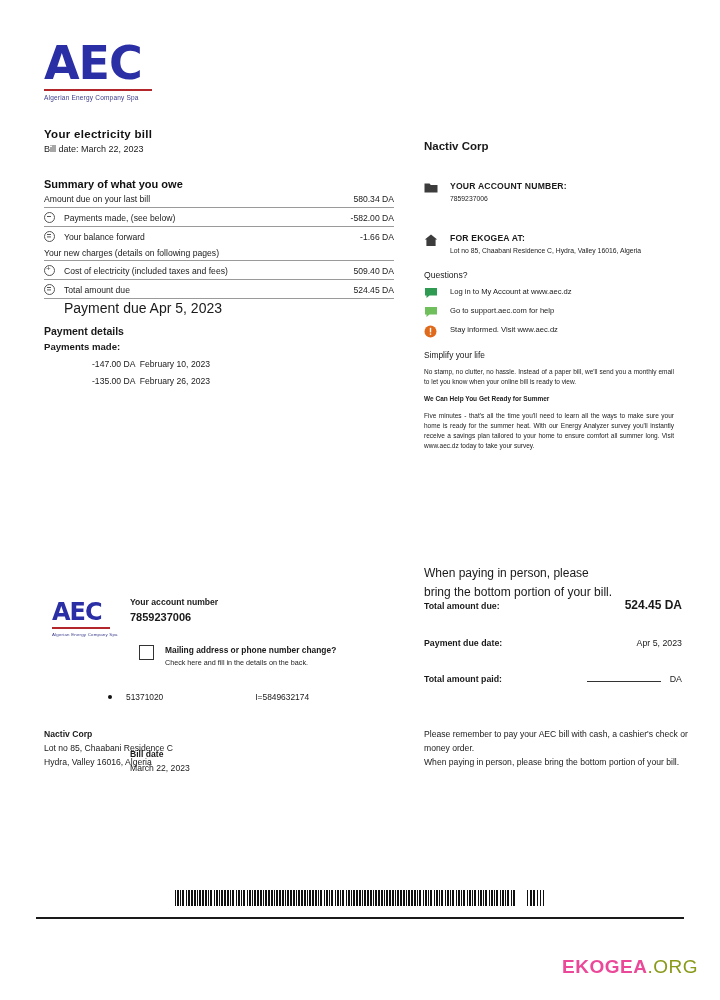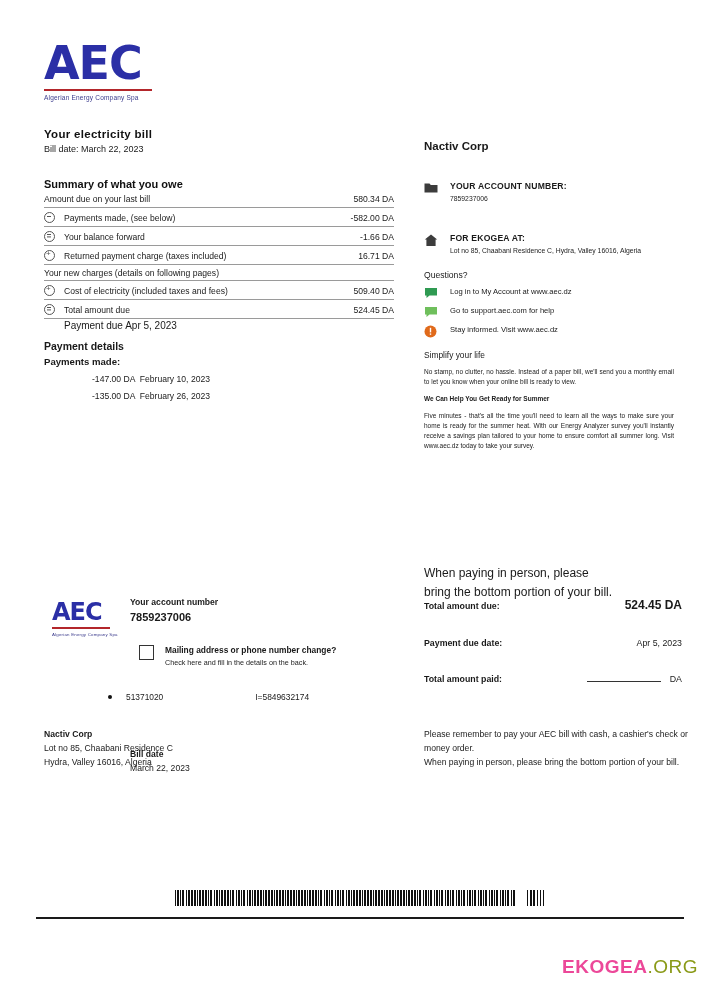--- a/index.html
+++ b/index.html
@@ -135,21 +135,21 @@
     font-size: 8px;
     color: #555;
     line-height: 9px;
   }
 
   .no-amount-row {
     font-size: 8.6px;
     padding: 3px 0 2px 0;
   }
   .indent-line {
-    font-size: 10px;
+    font-size: 14px;
     padding-left: 20px;
     padding-top: 1px;
   }
   .pd-head {
     font-size: 10.5px;
     font-weight: bold;
     margin-top: 9px;
   }
   .pd-sub {
     font-size: 9.6px;
@@ -443,27 +443,20 @@
     </div>
 
     <div class="row topline">
       <div class="ico">
           <span class="circ eq"></span>
         </div>
       <div class="lbl">Your balance forward</div>
       <div class="amt">-1.66  DA</div>
     </div>
 
-    <div class="row topline botline">
-      <div class="ico">
-          <span class="circ plus"></span>
-        </div>
-      <div class="lbl">Returned payment charge (taxes included)</div>
-      <div class="amt">16.71 DA</div>
-    </div>
 
     <div class="no-amount-row">Your new charges (details on following pages)</div>
 
     <div class="row topline">
       <div class="ico">
           <span class="circ plus"></span>
         </div>
       <div class="lbl">Cost of electricity (included taxes and fees)</div>
       <div class="amt">509.40 DA</div>
     </div>

